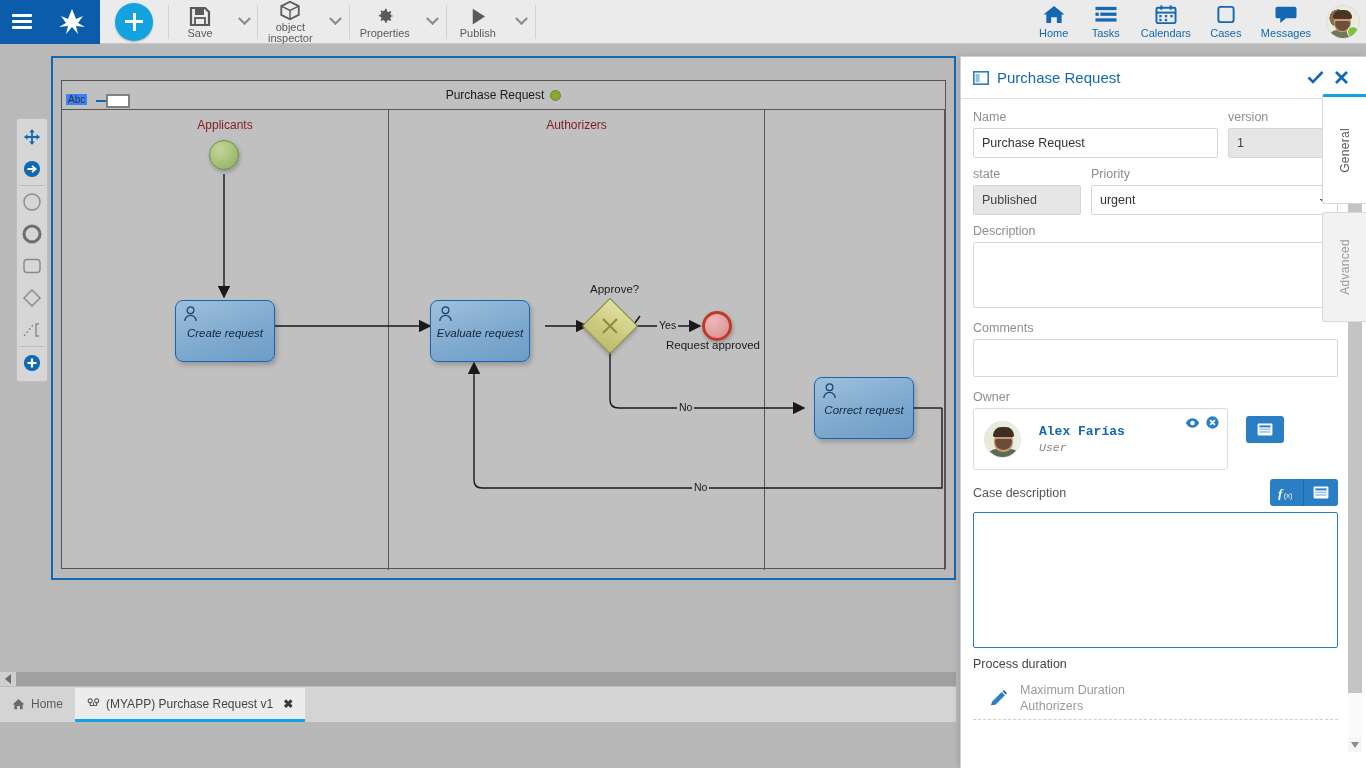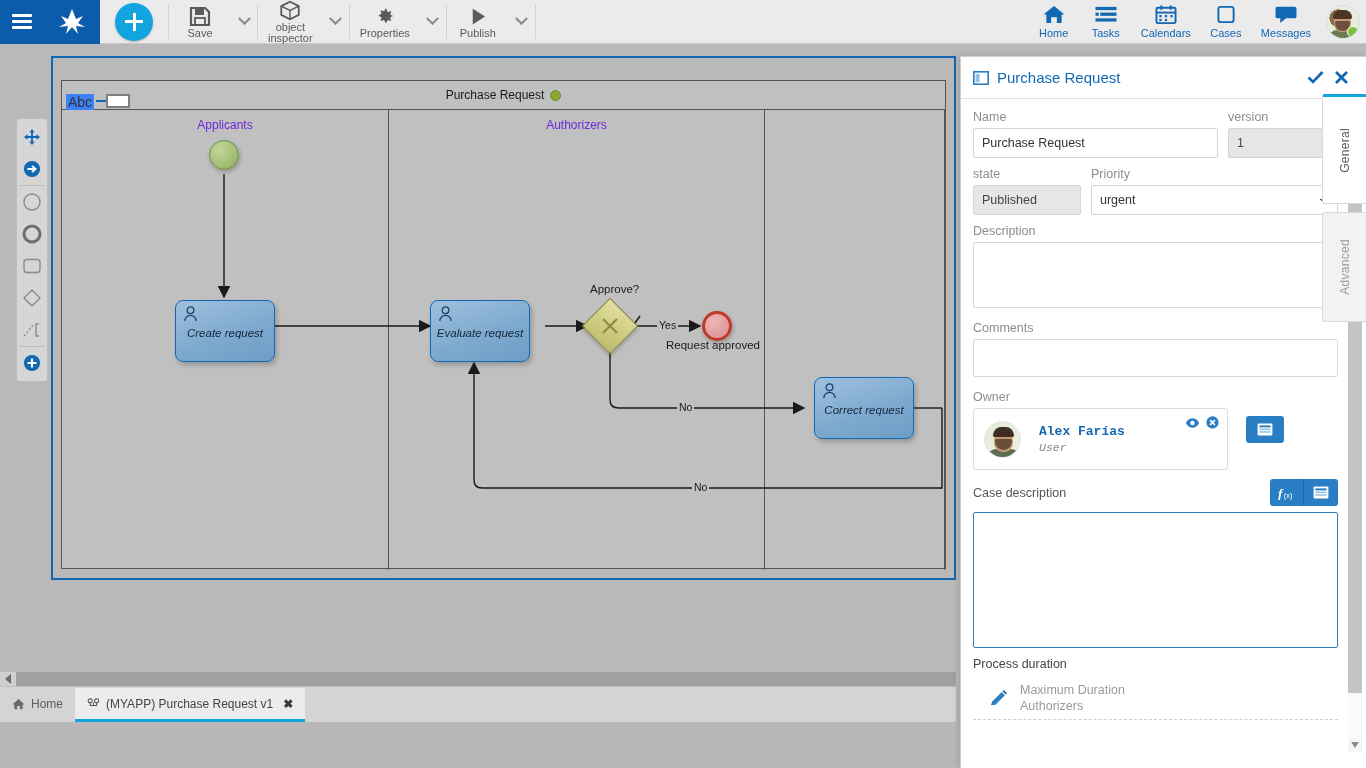--- a/index.html
+++ b/index.html
@@ -88,21 +88,21 @@
   }
   .pal-btn { width:30px; height:32px; display:flex; align-items:center; justify-content:center; cursor:pointer; }
   .pal-div { width:26px; height:1px; background:#bdbdbd; }
 
   
   .proc-frame {
     position:absolute; left:51px; top:12px; width:905px; height:524px;
     border:2px solid #1268b3; background:transparent;
   }
   .abc-tag {
-    position:absolute; left:66px; top:50px; font-size:14px; color:#333; background:#3b82f6;
+    position:absolute; left:66px; top:50px; font-size:10px; color:#333; background:#3b82f6;
     padding:0 2px; z-index:4; font-family:"Liberation Sans", sans-serif;
   }
   .abc-box {
     position:absolute; left:106px; top:50px; width:24px; height:14px;
     border:2px solid #808080; background:#fff; z-index:4;
   }
   .abc-line { position:absolute; left:96px; top:56px; width:12px; height:2px; background:#1268b3; z-index:3;}
 
   .pool {
     position:absolute; left:61px; top:36px; width:885px; height:489px;
@@ -110,21 +110,21 @@
   }
   .pool-title {
     position:absolute; left:0; top:0; width:100%; height:28px;
     display:flex; align-items:center; justify-content:center; gap:6px;
     font-size:12px; color:#1a1a1a;
   }
   .pool-dot { width:11px; height:11px; border-radius:50%; background:#8aa832; border:1px solid #6d8627; }
   .pool-body { position:absolute; left:0; top:28px; width:100%; height:461px; border-top:1px solid #555; display:flex; }
   .lane { height:100%; border-right:1px solid #555; position:relative; }
   .lane:last-child { border-right:none; }
-  .lane-title { position:absolute; top:8px; left:0; width:100%; text-align:center; font-size:12px; color:#6d28d9; }
+  .lane-title { position:absolute; top:8px; left:0; width:100%; text-align:center; font-size:12px; color:#7f1d1d; }
 
   
   .node { position:absolute; }
   .task {
     width:100px; height:62px; border-radius:8px;
     border:1.6px solid #1268b3;
     background: linear-gradient(160deg,#9fc0dd 0%, #7faacf 55%, #6c9cc6 100%);
     box-shadow: 2px 3px 5px rgba(0,0,0,.22);
   }
   .task-label { position:absolute; left:0; top:26px; width:100%; text-align:center; font-size:11.5px; color:#12263a;font-style:italic; }

